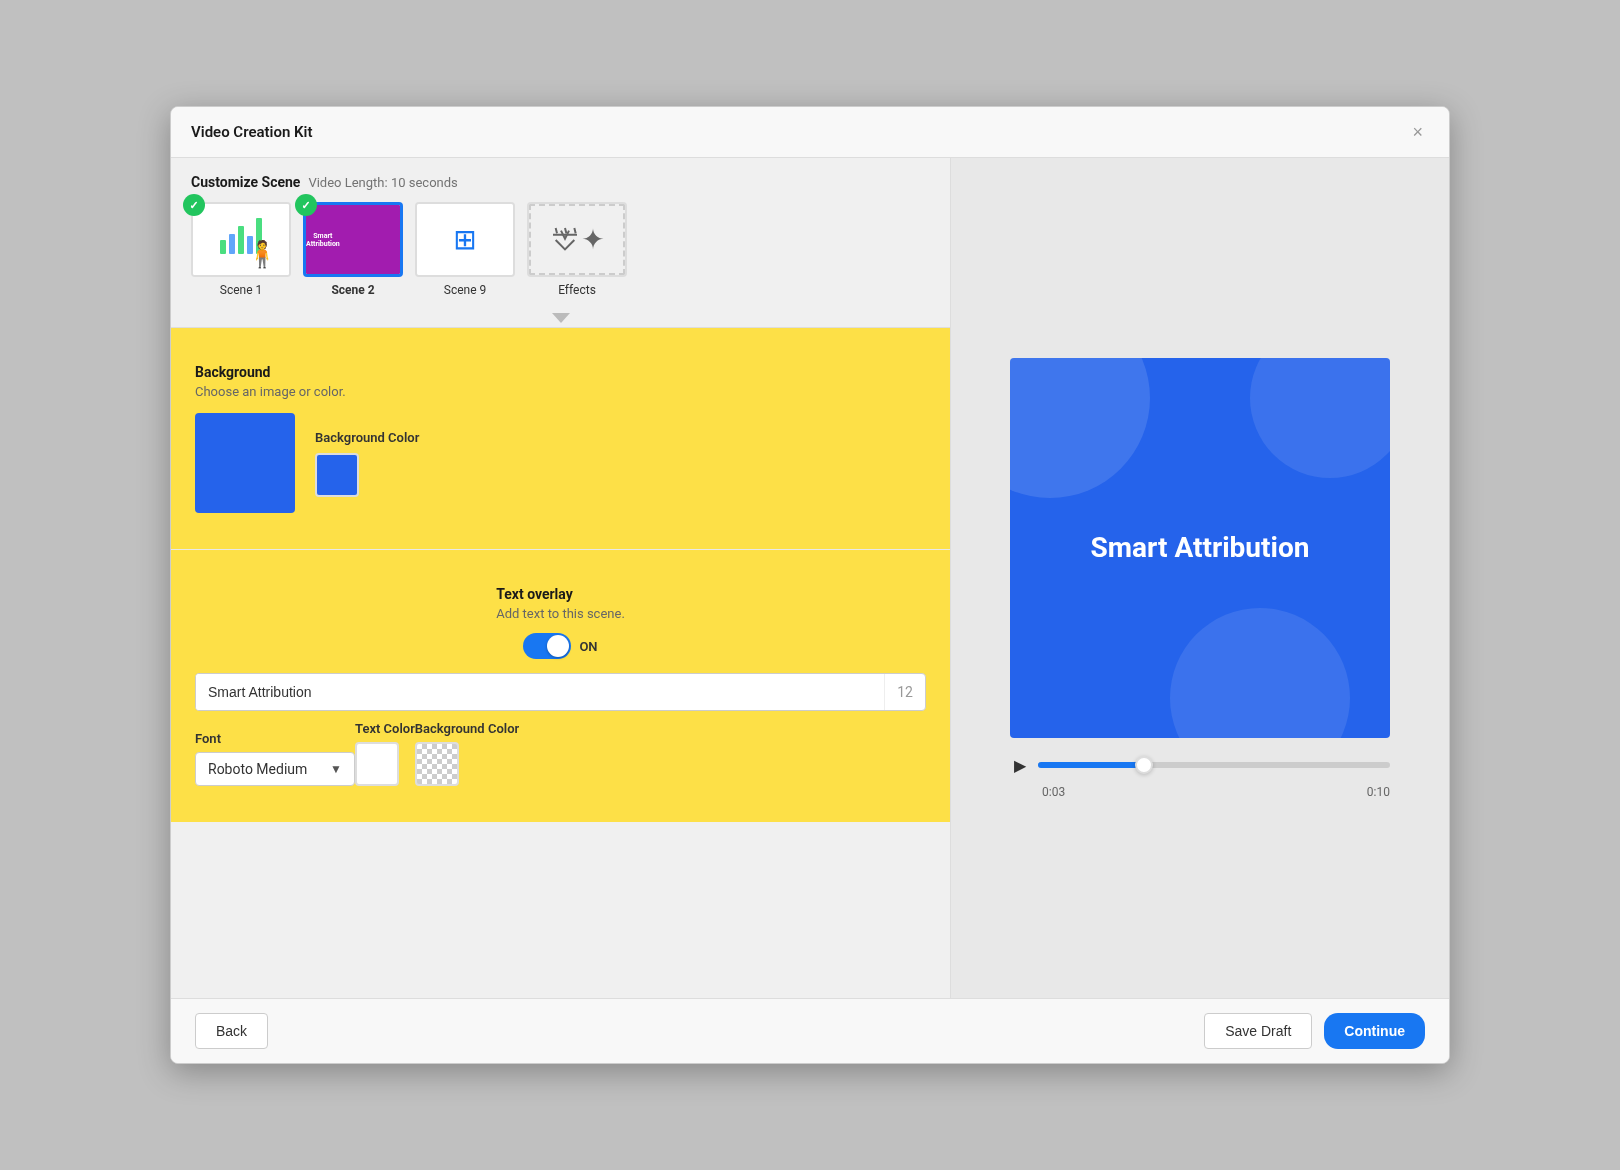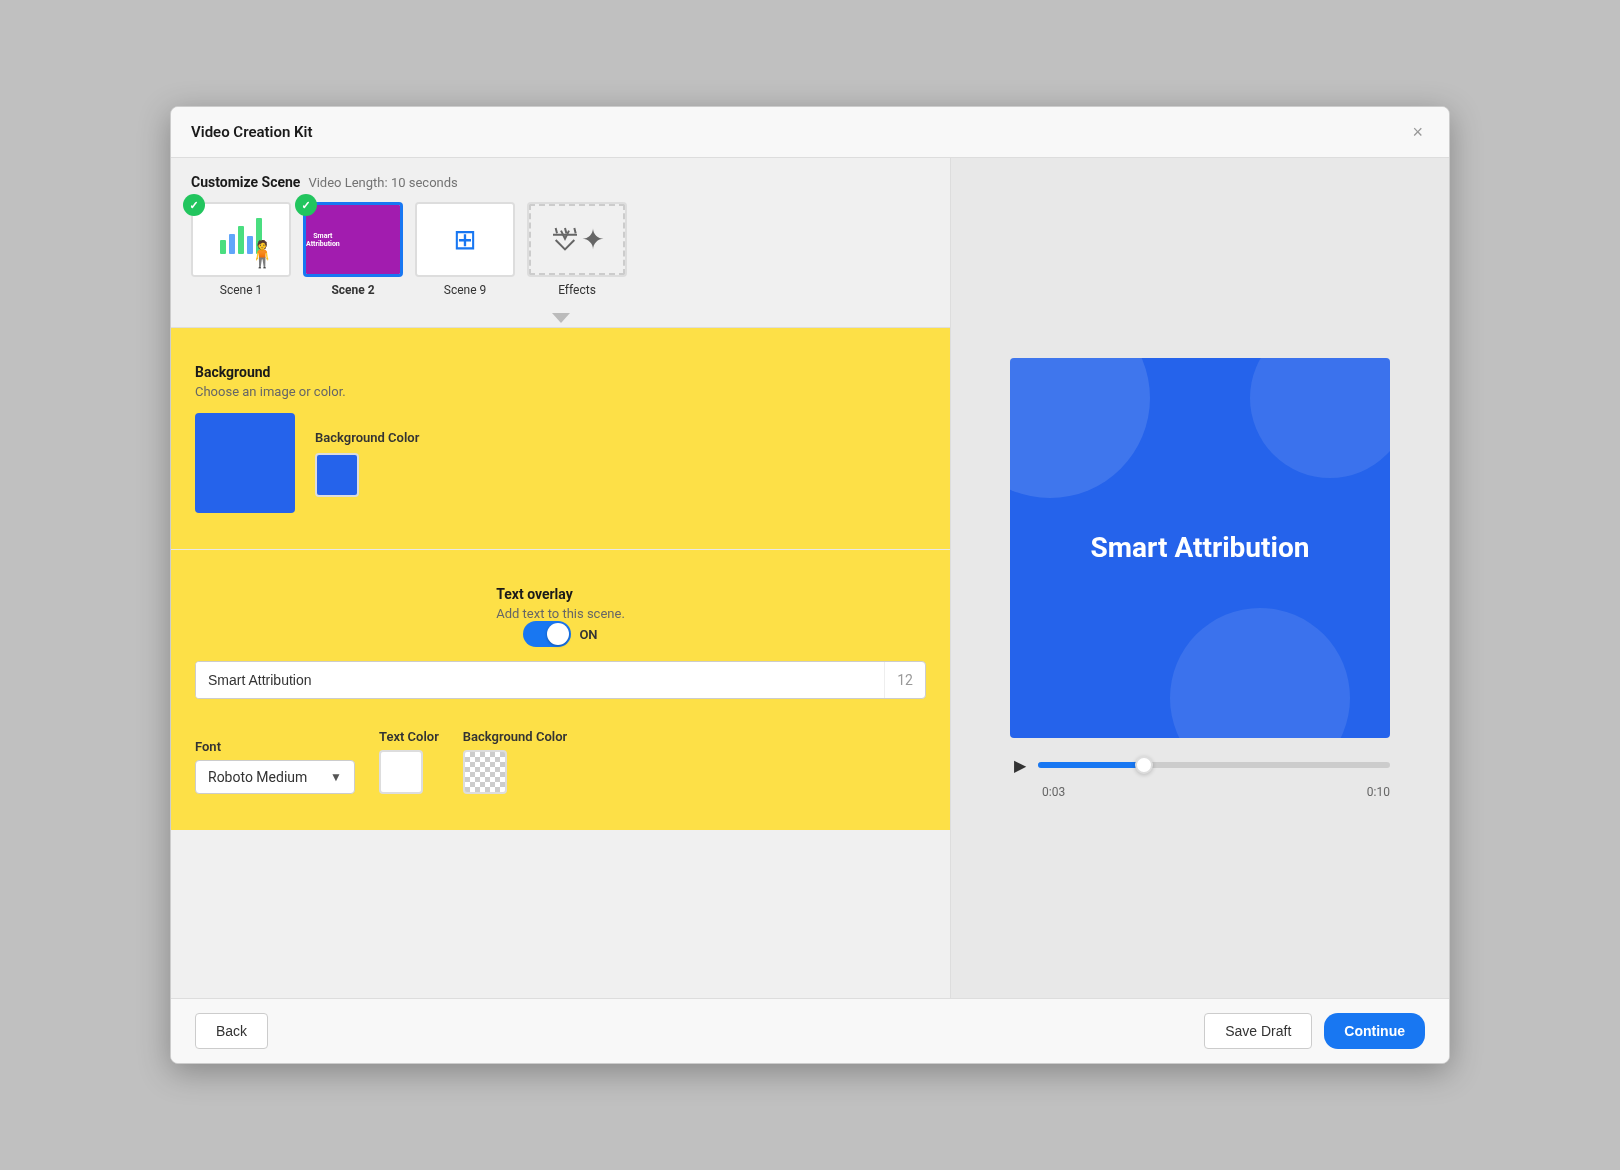--- a/index.html
+++ b/index.html
@@ -298,22 +298,21 @@
       color: #333;
     }
     .char-count {
       padding: 10px 12px;
       font-size: 14px;
       color: #999;
       border-left: 1px solid #eee;
     }
     .font-row {
       display: flex;
-      gap: 24px;
-      margin-top: 30px;
+      margin-top: 10px;
       align-items: flex-end;
     }
     .font-group {
       display: flex;
       flex-direction: column;
       gap: 6px;
     }
     .font-label {
       font-size: 13px;
       font-weight: 600;
@@ -608,21 +607,21 @@
             <div class="bg-color-label">Background Color</div>
             <div class="color-swatch"></div>
           </div>
         </div>
       </div>
 
       <div class="panel-section" style="border-bottom:none;">
         <div class="text-overlay-header">
           <div>
             <div class="section-title">Text overlay</div>
-            <div class="section-subtitle" style="margin-bottom:0;">Add text to this scene.</div>
+            <div class="section-subtitle" style="margin-bottom:12px;">Add text to this scene.</div>
           </div>
           <div class="toggle-row">
             <div class="toggle">
               <div class="toggle-knob"></div>
             </div>
             <span class="toggle-label">ON</span>
           </div>
         </div>
 
         <div class="text-input-row">

